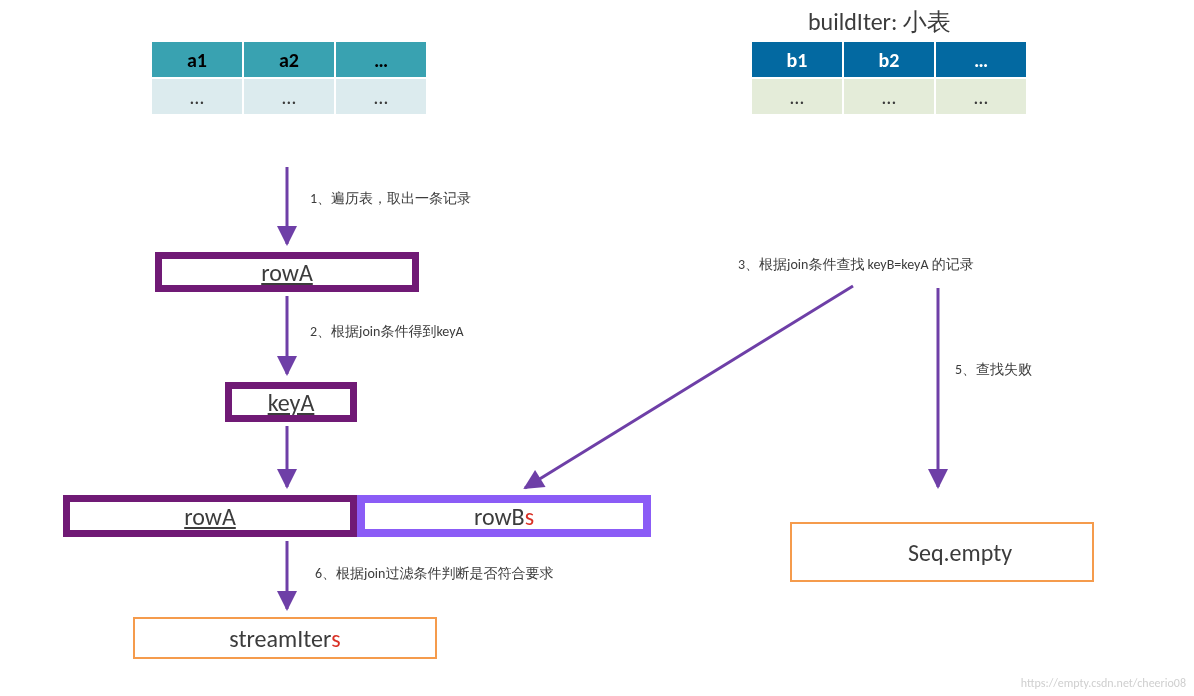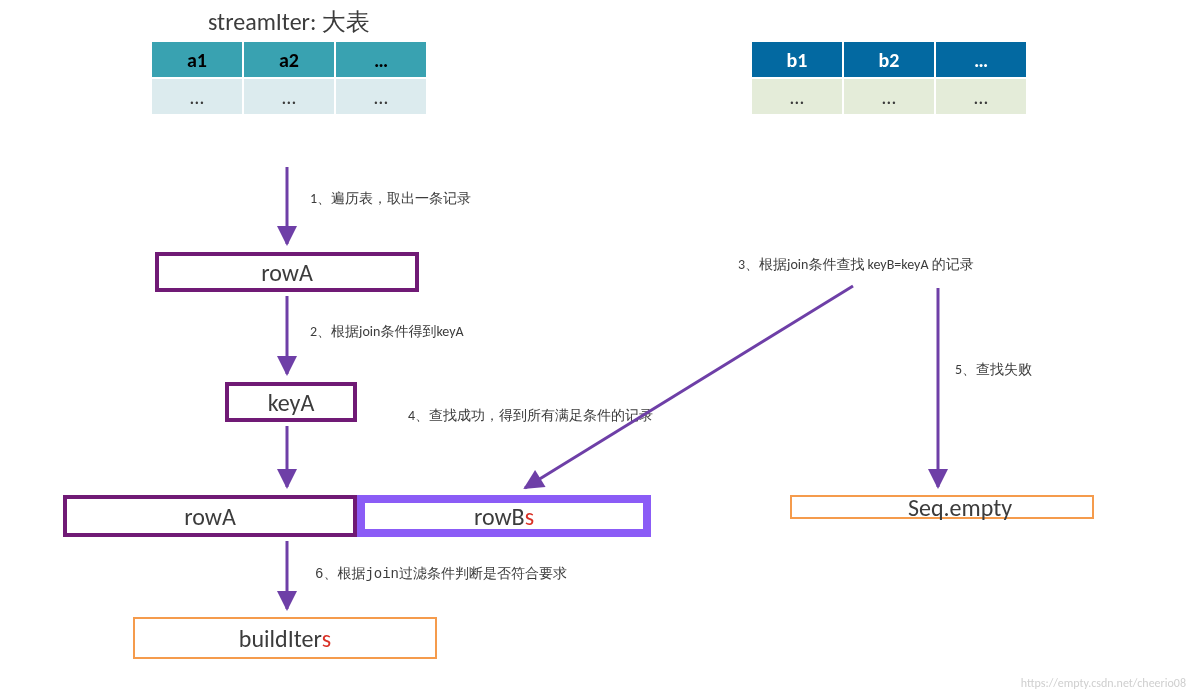--- a/index.html
+++ b/index.html
@@ -37,21 +37,21 @@
   .tbl .row-b { background: #e4ecd9; }
 
   .box {
     position: absolute;
     display: flex;
     align-items: center;
     justify-content: center;
     font-size: 24px;
     background: #fff;
   }
-  .teal   { border: 4px solid #701a75; }
+  .teal   { border: 7px solid #701a75; text-decoration: underline; }
   .green  { border: 8px solid #8b5cf6; }
   .orange { border: 2px solid #f59b4c; }
 
   .lbl {
     position: absolute;
     font-size: 14px;
     white-space: nowrap;
   }
   .red { color: #d93025; }
   .watermark {
@@ -61,21 +61,21 @@
     font-size: 12px;
     color: #cfcfcf;
   }
   svg.arrows { position: absolute; inset: 0; pointer-events: none; }
 </style>
 </head>
 <body>
 
 <div class="stage">
 
-  <div class="title" style="left:208px; top:6px;">streamIter: 大表</div>
+  <div class="title" style="left:808px; top:6px;">buildIter: 小表</div>
 
   <table class="tbl" style="left:150px; top:40px;">
     <tbody>
         <tr>
       <td class="hdr-a">a1</td>
       <td class="hdr-a">a2</td>
       <td class="hdr-a">…</td>
     </tr>
     <tr>
       <td class="row-a">…</td>
@@ -104,33 +104,32 @@
 
   <div class="box teal" style="left:225px; top:382px; width:132px; height:40px;">keyA</div>
 
   <div class="box teal" style="left:63px; top:495px; width:294px; height:42px;">rowA</div>
 
   <div class="box green" style="left:357px; top:495px; width:294px; height:42px;">
     <span>rowB</span>
       <span class="red">s</span>
   </div>
 
-  <div class="box orange" style="left:790px; top:495px; width:304px; height:24px;padding-left:36px;">Seq.empty</div>
+  <div class="box orange" style="left:790px; top:522px; width:304px; height:60px;padding-left:36px;">Seq.empty</div>
 
   <div class="box orange" style="left:133px; top:617px; width:304px; height:42px;">
-    <span>buildIter</span>
+    <span>streamIter</span>
       <span class="red">s</span>
   </div>
 
   <div class="lbl" style="left:310px; top:190px;">1、遍历表，取出一条记录</div>
   <div class="lbl" style="left:310px; top:323px;text-align:center;">2、根据join条件得到keyA</div>
   <div class="lbl" style="left:738px; top:256px;">3、根据join条件查找 keyB=keyA 的记录</div>
-  <div class="lbl" style="left:408px; top:407px;">4、查找成功，得到所有满足条件的记录</div>
   <div class="lbl" style="left:955px; top:361px;">5、查找失败</div>
-  <div class="lbl" style="left:315px; top:565px;font-family:Liberation Mono, monospace;">6、根据join过滤条件判断是否符合要求</div>
+  <div class="lbl" style="left:315px; top:565px;">6、根据join过滤条件判断是否符合要求</div>
 
   <svg class="arrows" width="1194" height="696">
     <defs>
       <marker id="ah" viewBox="0 0 12 12" refX="10" refY="6" markerWidth="8" markerHeight="8" orient="auto-start-reverse">
         <path d="M1,1 L11,6 L1,11 Z" fill="#6e3fa7"></path>
       </marker>
     </defs>
     <g stroke="#6e3fa7" stroke-width="3" fill="none">
 
       <line x1="287" y1="167" x2="287" y2="244" marker-end="url(#ah)"></line>

